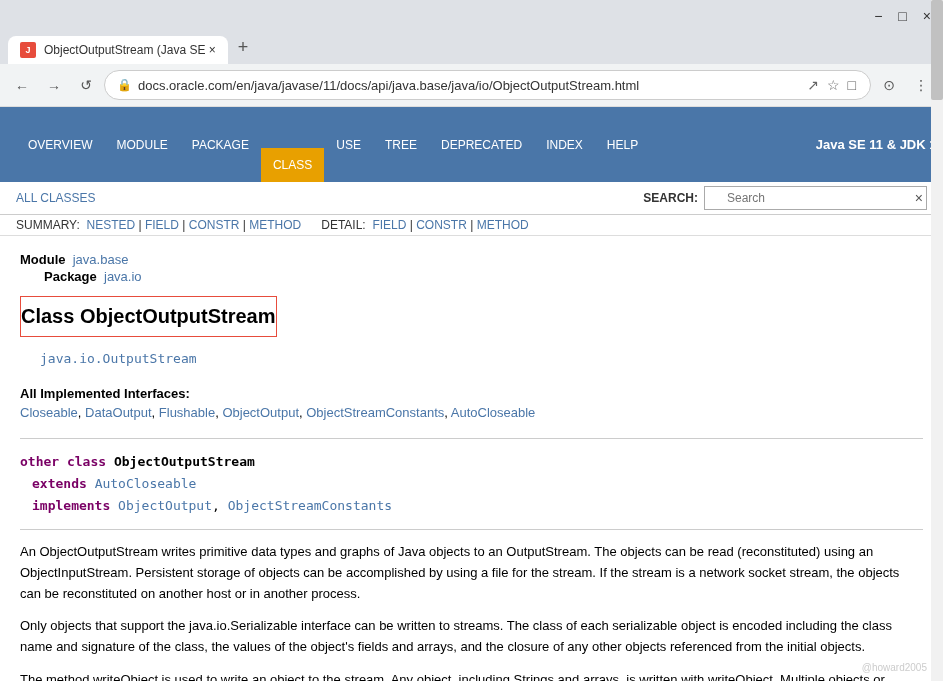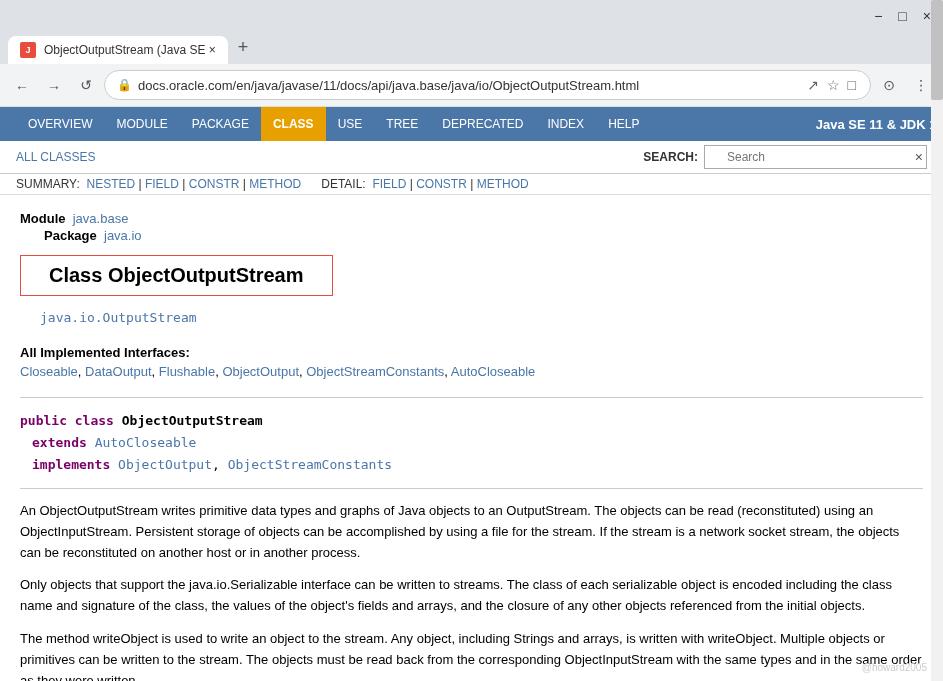--- a/index.html
+++ b/index.html
@@ -19,21 +19,21 @@
 
     
     .title-bar { position: relative; display: flex; align-items: center; justify-content: flex-end; background: #dee1e6; padding: 4px 8px 0; height: 28px; }
     .title-win-controls { display: flex; gap: 8px; }
     .twc { background: none; border: none; cursor: pointer; font-size: 14px; color: #333; padding: 2px 4px; }
 
     
     .javadoc-nav { background: #4a76a8; display: flex; align-items: center; padding: 0; }
     .javadoc-nav-left { display: flex; align-items: center; padding-left: 16px; }
     .nav-item { color: #fff; padding: 10px 12px; font-size: 12px; font-weight: normal; cursor: pointer; text-decoration: none; display: inline-block; }
-    .nav-item.active { background: #e8a000; color: #fff; font-weight: bold; }
+    .nav-item.active { background: #e8a000; color: #fff; font-weight: normal; margin-top: 41px; }
     .javadoc-nav-right { margin-left: auto; color: #fff; font-size: 13px; font-weight: bold; padding-right: 0; }
 
     .sub-nav { background: #fff; border-bottom: 1px solid #ccc; padding: 4px 16px; display: flex; align-items: center; justify-content: space-between; }
     .sub-nav-left { font-size: 12px; }
     .all-classes-link { color: #4a76a8; text-decoration: none; font-size: 12px; }
     .sub-nav-right { display: flex; align-items: center; gap: 6px; }
     .search-label { font-size: 12px; font-weight: bold; color: #333; }
     .search-box { border: 1px solid #aaa; padding: 3px 24px 3px 6px; font-size: 12px; width: 223px; height: 24px; color: #999; position: relative; }
     .search-clear { background: none; border: none; cursor: pointer; font-size: 14px; color: #555; position: absolute; right: 2px; }
     .search-wrapper { position: relative; display: flex; align-items: center; }
@@ -41,21 +41,21 @@
 
     .summary-bar { background: #fff; padding: 3px 16px; border-bottom: 1px solid #ddd; font-size: 12px; color: #333; }
     .summary-link { color: #4a76a8; text-decoration: none; }
 
     .main-content { padding: 16px 20px; background: #fff; }
     .module-info { font-size: 13px; margin-bottom: 2px; }
     .module-info span { color: #4a76a8; }
     .package-info { font-size: 13px; margin-bottom: 12px; padding-left: 24px; }
     .package-info span { color: #4a76a8; }
 
-    .class-title-box { border: 1px solid #e74c3c; padding: 8px 28px; display: inline-block; margin-bottom: 12px; }
+    .class-title-box { border: 1px solid #e74c3c; padding: 8px 0; display: inline-block; margin-bottom: 12px; }
     .class-title { font-size: 20px; font-weight: bold; color: #000; }
 
     .inheritance-tree { font-family: monospace; font-size: 13px; margin-bottom: 16px; line-height: 1.6; }
     .inheritance-link { color: #4a76a8; text-decoration: none; }
     .current-class { text-decoration: underline; color: #000; }
 
     .interfaces-section { margin-bottom: 18px; }
     .interfaces-label { font-size: 13px; font-weight: bold; margin-bottom: 4px; }
     .interface-links { font-size: 13px; }
     .iface-link { color: #4a76a8; text-decoration: none; }
@@ -184,21 +184,21 @@
       <a class="iface-link">ObjectOutput</a>,
       <a class="iface-link">ObjectStreamConstants</a>,
       <a class="iface-link">AutoCloseable</a>
     </div>
   </div>
 
   <hr class="hr-separator">
 
   <div class="code-block">
     <div>
-      <span class="kw">public class </span><strong>ObjectOutputStream</strong>
+      <span class="kw">other class </span><strong>ObjectOutputStream</strong>
     </div>
     <div style="padding-left:12px;">
       <span class="kw">extends </span><a class="code-link">AutoCloseable</a>
     </div>
     <div style="padding-left:12px;">
       <span class="kw">implements </span><a class="code-link">ObjectOutput</a><span>, </span><a class="code-link">ObjectStreamConstants</a>
     </div>
   </div>
 
   <hr class="hr-separator">

